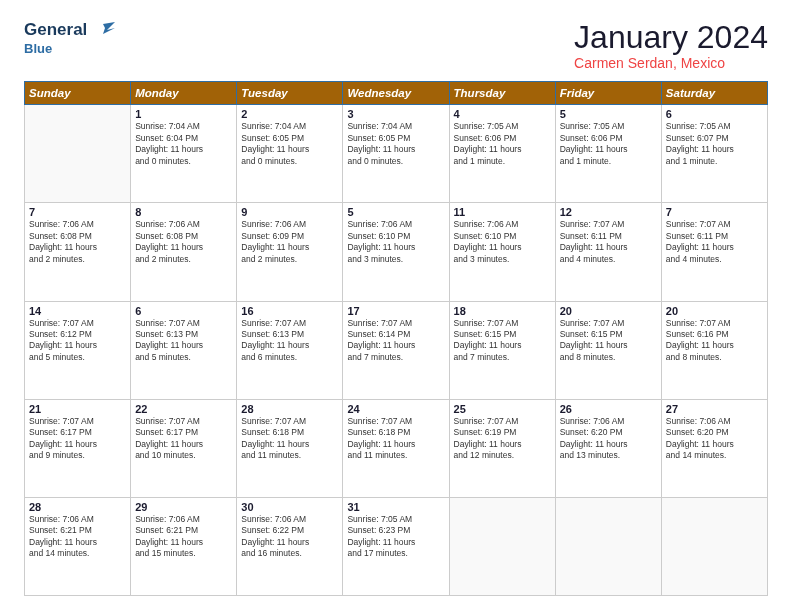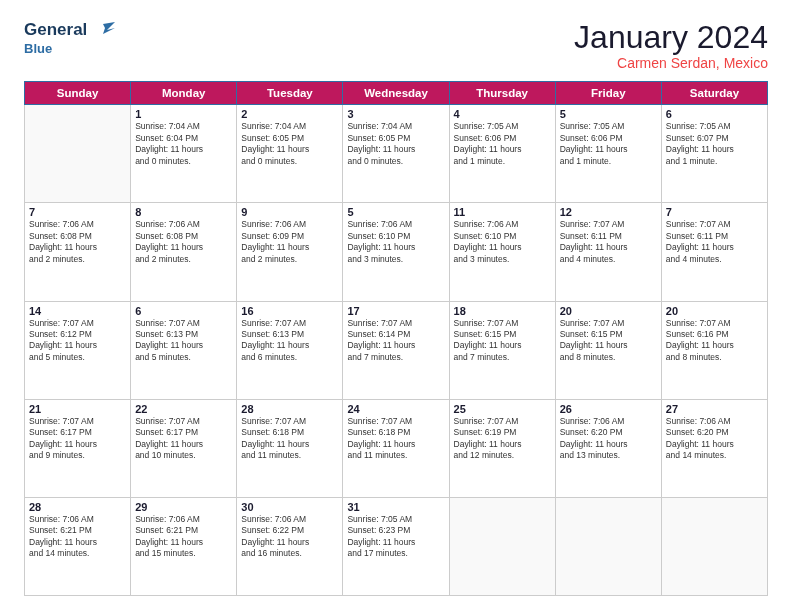--- a/index.html
+++ b/index.html
@@ -21,46 +21,46 @@
       display: flex;
       justify-content: space-between;
       align-items: flex-start;
       margin-bottom: 10px;
     }
     .logo {
       display: flex;
       align-items: center;
     }
     .title-area {
-      text-align: right;
     }
     .month-title {
       font-size: 32px;
       font-weight: normal;
       color: #1a1a2e;
       line-height: 1.1;
     }
     .subtitle {
       font-size: 14px;
       color: #ef4444;
     }
     .calendar {
       flex: 1;
       border-collapse: collapse;
       width: 100%;
       table-layout: fixed;
     }
     .calendar thead tr th {
-      background: #be185d;
+      background: #a16207;
       color: #fff;
       font-size: 11.5px;
       font-weight: bold;
       padding: 5px 4px;
-      text-align: center;
+      text-align: left;
       border: 1px solid #2e6da4;
+      font-style: italic;
     }
     .calendar tbody tr td {
       border: 1px solid #ccc;
       vertical-align: top;
       padding: 3px 4px;
       font-size: 9px;
       color: #333;
       height: 82px;
     }
     .day-num {

